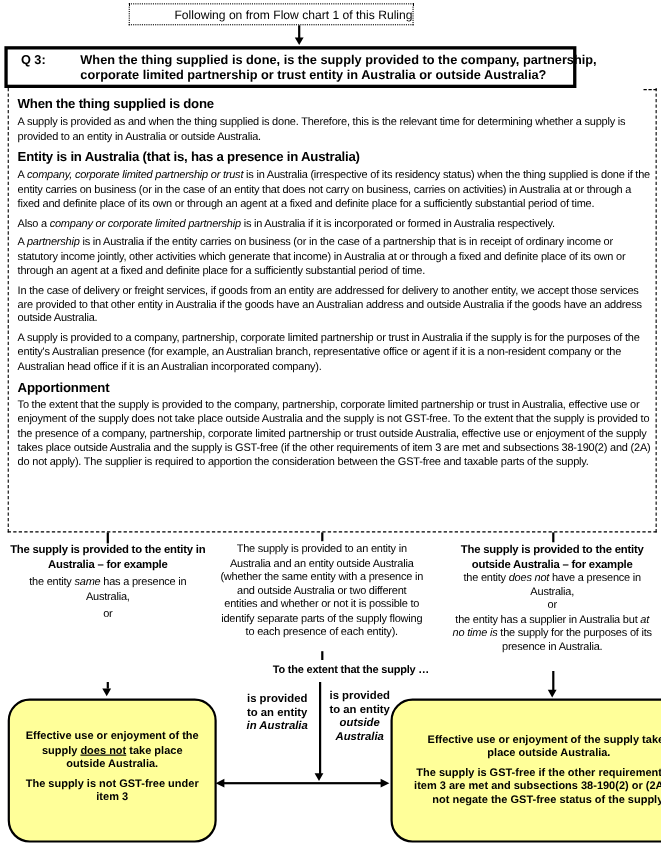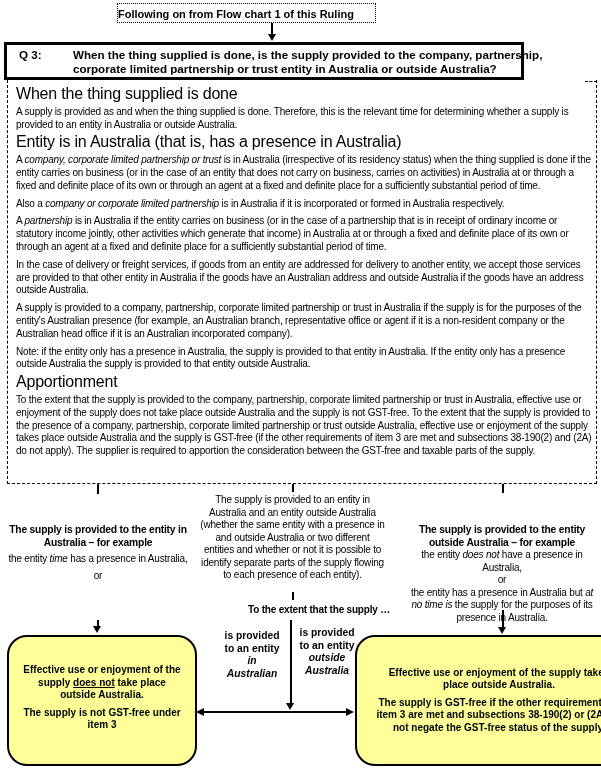--- a/index.html
+++ b/index.html
@@ -1,40 +1,40 @@
 <!DOCTYPE html>
 <html><head>
 <meta charset="utf-8">
 <style>
   html, body { margin:0; padding:0; background:#ffffff; }
   body { width:601px; height:769px; position:relative; overflow:hidden;
          font-family:"Liberation Sans", sans-serif; color:#000; }
   .abs { position:absolute; }
   .top-box { left:117px; top:3px; width:259px; height:20px; border:1px dotted #000;
-             font-size:11px; font-weight:bold; text-align:left; line-height:20px; box-sizing:border-box; }
+             font-size:11px; font-weight:normal; text-align:right; line-height:20px; box-sizing:border-box; }
   .q-box { left:4px; top:42px; width:520px; height:38px; border:3px solid #000; box-sizing:border-box;
            font-size:11.6px; font-weight:bold; }
   .q-label { position:absolute; left:12px; top:3px; }
   .q-text { position:absolute; left:66px; top:3px; width:505px; line-height:14px; }
   .dash-box { left:7px; top:80px; width:590px; height:404px; border:1px dashed #000; border-top:none;
               box-sizing:border-box; }
   .dash-top-right { left:585px; top:81px; width:12px; height:0; border-top:1px dashed #000; }
   .info { left:16px; top:88px; width:578px; font-size:10px; line-height:12.8px; letter-spacing:-0.2px; }
-  .info h4 { margin:0 0 5px 0; font-size:16px; font-weight:normal; }
+  .info h4 { margin:0 0 5px 0; font-size:12px; font-weight:bold; }
   .info p { margin:0 0 5px 0; }
   .vline { background:#000; width:1.5px; position:absolute; }
   .hline { background:#000; height:1.5px; position:absolute; }
   .arrow-down { position:absolute; width:0; height:0; border-left:4px solid transparent;
                 border-right:4px solid transparent; border-top:7px solid #000; }
   .arrow-left { position:absolute; width:0; height:0; border-top:4px solid transparent;
                 border-bottom:4px solid transparent; border-right:8px solid #000; }
   .arrow-right { position:absolute; width:0; height:0; border-top:4px solid transparent;
                  border-bottom:4px solid transparent; border-left:8px solid #000; }
   .col { font-size:10px; line-height:12.5px; text-align:center; letter-spacing:-0.2px; }
-  .col .hd { font-weight:bold; font-size:10.3px;margin-top:29px; }
+  .col .hd { font-weight:bold; font-size:10.3px; }
   .col p { margin:0 0 4px 0; }
   .yellow { background:#ffff99; border:2px solid #000; border-radius:20px; box-sizing:border-box;
             font-size:10px; font-weight:bold; text-align:center; line-height:12.5px;
             display:flex; flex-direction:column; justify-content:center; }
   .yellow p { margin:0 0 5px 0; }
   .side-label { font-size:10.3px; font-weight:bold; text-align:center; line-height:12.5px; }
   u { text-decoration:underline; }
 </style>
 </head>
 <body>
@@ -57,62 +57,61 @@
   <h4>When the thing supplied is done</h4>
   <p>A supply is provided as and when the thing supplied is done. Therefore, this is the relevant time for determining whether a supply is provided to an entity in Australia or outside Australia.</p>
 
   <h4>Entity is in Australia (that is, has a presence in Australia)</h4>
   <p><span>A </span><i>company, corporate limited partnership or trust</i><span> is in Australia (irrespective of its residency status) when the thing supplied is done if the entity carries on business (or in the case of an entity that does not carry on business, carries on activities) in Australia at or through a fixed and definite place of its own or through an agent at a fixed and definite place for a sufficiently substantial period of time.</span></p>
   <p><span>Also a </span><i>company or corporate limited partnership</i><span> is in Australia if it is incorporated or formed in Australia respectively.</span></p>
   <p><span>A </span><i>partnership</i><span> is in Australia if the entity carries on business (or in the case of a partnership that is in receipt of ordinary income or statutory income jointly, other activities which generate that income) in Australia at or through a fixed and definite place of its own or through an agent at a fixed and definite place for a sufficiently substantial period of time.</span></p>
 
   <p>In the case of delivery or freight services, if goods from an entity are addressed for delivery to another entity, we accept those services are provided to that other entity in Australia if the goods have an Australian address and outside Australia if the goods have an address outside Australia.</p>
   <p>A supply is provided to a company, partnership, corporate limited partnership or trust in Australia if the supply is for the purposes of the entity's Australian presence (for example, an Australian branch, representative office or agent if it is a non-resident company or the Australian head office if it is an Australian incorporated company).</p>
-  <p>Note: if the entity only has a presence in Australia, the supply is provided to that entity in Australia. If the entity only has a presence outside Australia the supply is provided to that entity outside Australia.</p>
 
   <h4>Apportionment</h4>
   <p>To the extent that the supply is provided to the company, partnership, corporate limited partnership or trust in Australia, effective use or enjoyment of the supply does not take place outside Australia and the supply is not GST-free. To the extent that the supply is provided to the presence of a company, partnership, corporate limited partnership or trust outside Australia, effective use or enjoyment of the supply takes place outside Australia and the supply is GST-free (if the other requirements of item 3 are met and subsections 38-190(2) and (2A) do not apply). The supplier is required to apportion the consideration between the GST-free and taxable parts of the supply.</p>
 </div>
 
 <div class="vline" style="left:97px;top:484px;height:10px;"></div>
 <div class="vline" style="left:292px;top:484px;height:8px;"></div>
 <div class="vline" style="left:502px;top:484px;height:9px;"></div>
 
 <div class="abs col" style="left:8px;top:495px;width:180px;">
   <p class="hd">The supply is provided to the entity in Australia – for example</p>
-  <p><span>the entity </span><i>time</i><span> has a presence in Australia,</span></p>
+  <p><span>the entity </span><i>same</i><span> has a presence in Australia,</span></p>
   <p>or</p>
 </div>
 <div class="vline" style="left:97px;top:620px;height:6px;"></div>
 <div class="arrow-down" style="left:93px;top:626px;"></div>
 
 <div class="abs col" style="left:200px;top:494px;width:185px;">
   <p>The supply is provided to an entity in Australia and an entity outside Australia (whether the same entity with a presence in and outside Australia or two different entities and whether or not it is possible to identify separate parts of the supply flowing to each presence of each entity).</p>
 </div>
 <div class="vline" style="left:292px;top:592px;height:8px;"></div>
 <div class="abs col" style="left:200px;top:604px;width:190px;font-weight:bold;text-align:right;">To the extent that the supply …</div>
 <div class="vline" style="left:290px;top:620px;height:84px;"></div>
 <div class="arrow-down" style="left:286px;top:703px;"></div>
 
 <div class="abs side-label" style="left:222px;top:630px;width:60px;">
-  <span>is provided to an entity</span> <i>in Australian</i>
+  <span>is provided to an entity</span> <i>in Australia</i>
 </div>
 <div class="abs side-label" style="left:297px;top:627px;width:60px;">
   <span>is provided to an entity</span> <i>outside Australia</i>
 </div>
 
 <div class="hline" style="left:203px;top:711px;width:144px;"></div>
 <div class="arrow-left" style="left:196px;top:708px;"></div>
 <div class="arrow-right" style="left:346px;top:708px;"></div>
 
 <div class="abs col" style="left:408px;top:495px;width:188px;">
   <p class="hd" style="margin-bottom:0;text-align:center;">The supply is provided to the entity outside Australia – for example</p>
   <p style="margin-bottom:0;"><span>the entity </span><i>does not</i><span> have a presence in Australia,</span></p>
   <p style="margin-bottom:0;">or</p>
-  <p><span>the entity has a presence in Australia but </span><i>at no time is</i><span> the supply for the purposes of its presence in Australia.</span></p>
+  <p><span>the entity has a supplier in Australia but </span><i>at no time is</i><span> the supply for the purposes of its presence in Australia.</span></p>
 </div>
 <div class="vline" style="left:502px;top:610px;height:18px;"></div>
 <div class="arrow-down" style="left:498px;top:627px;"></div>
 
 <div class="abs yellow" style="left:7px;top:635px;width:190px;height:131px;padding:0 14px;">
   <p><span>Effective use or enjoyment of the supply </span><u>does not</u><span> take place outside Australia.</span></p>
   <p style="">The supply is not GST-free under item 3</p>
 </div>
 
 <div class="abs yellow" style="left:355px;top:635px;width:288px;height:131px;padding:0 18px;">

